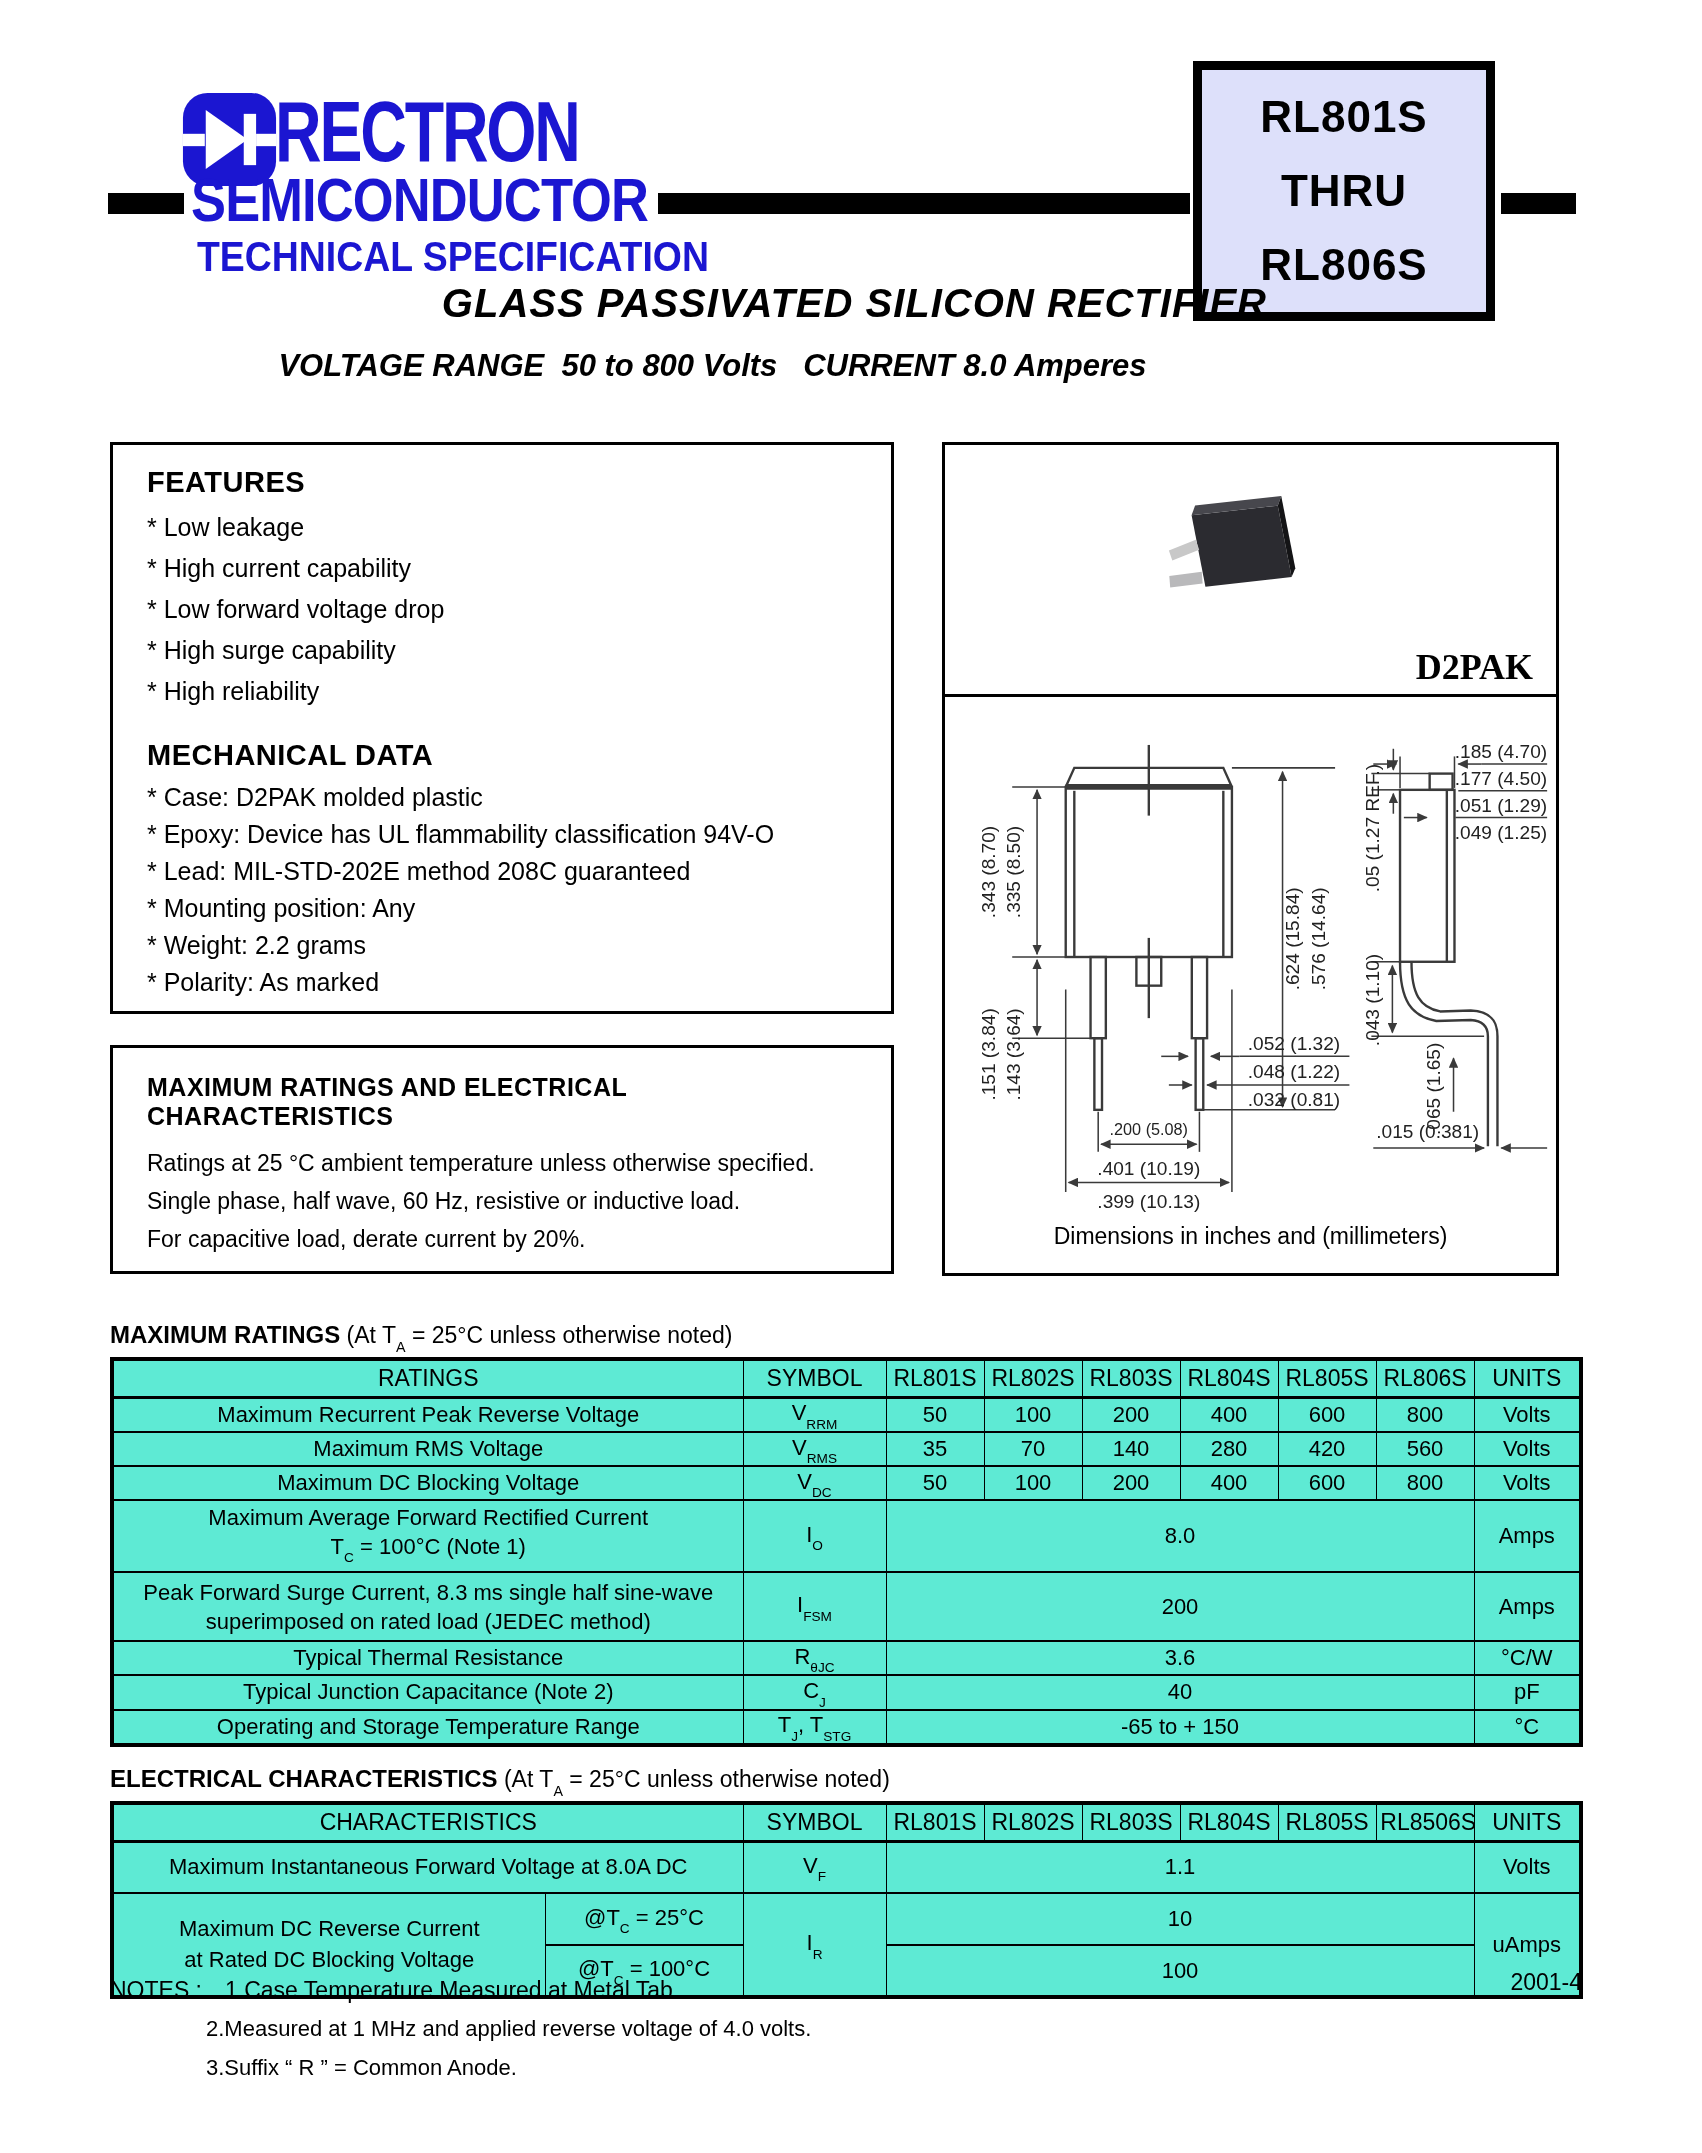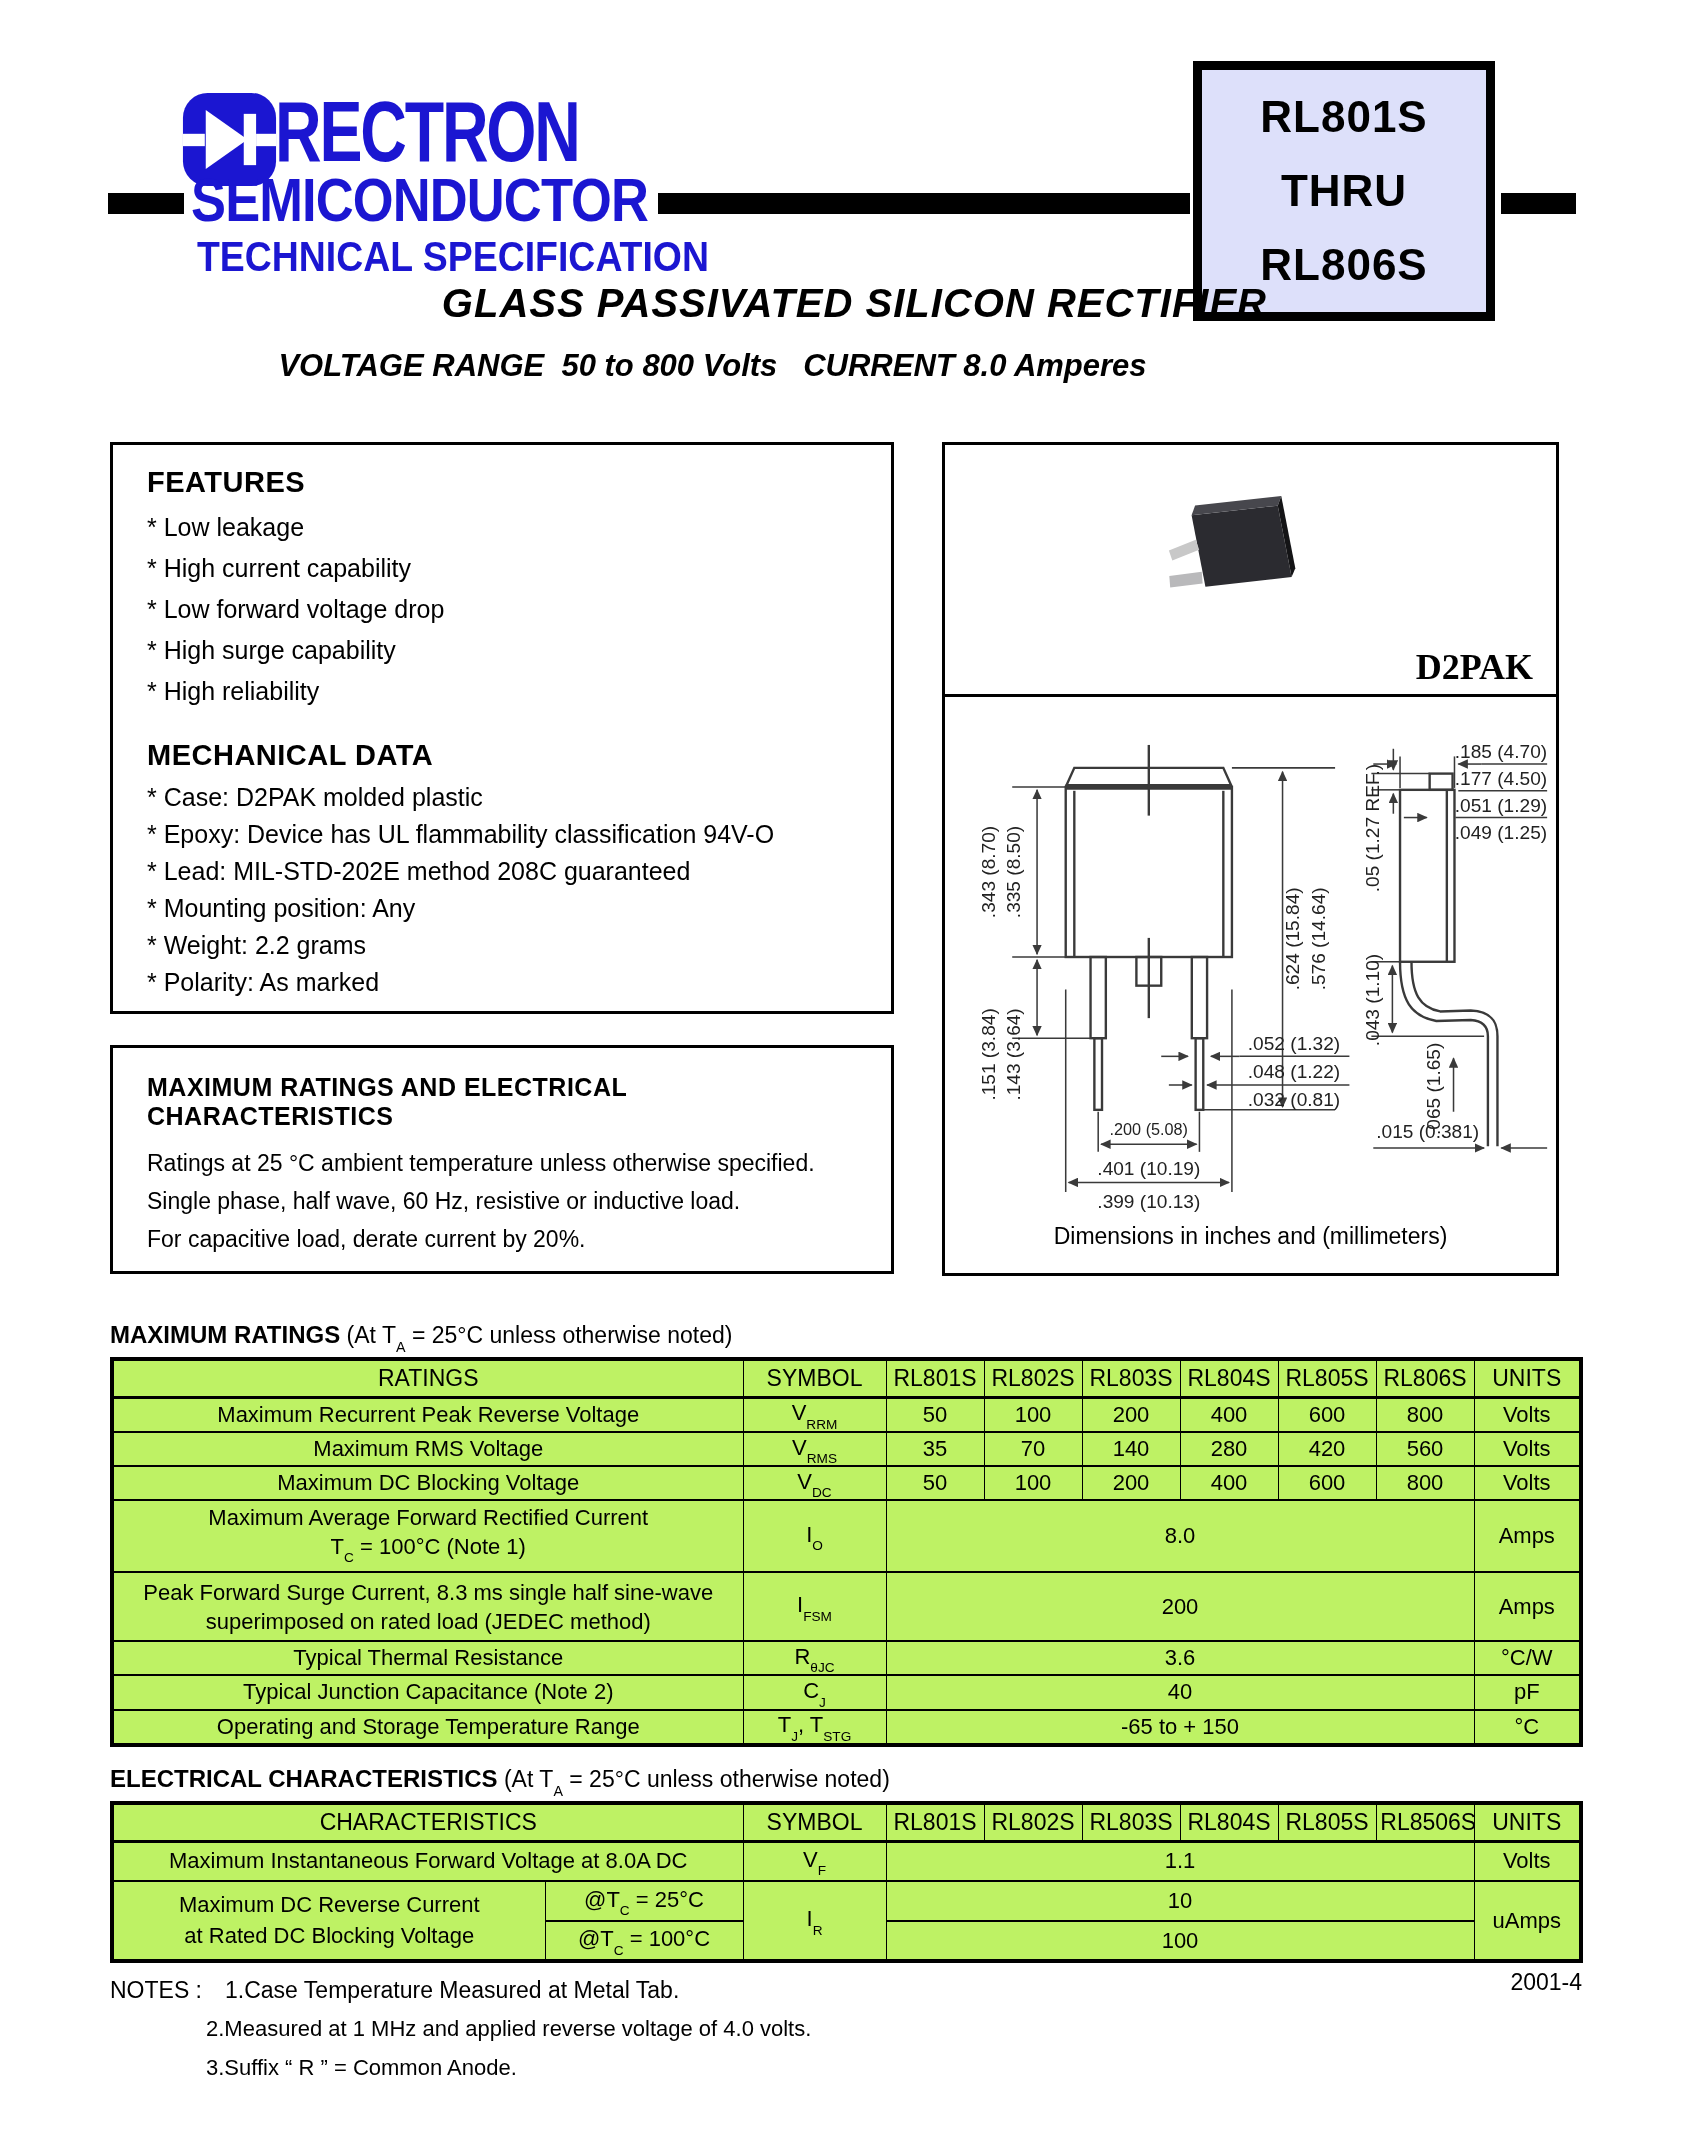--- a/index.html
+++ b/index.html
@@ -77,39 +77,39 @@
   .pkg-caption { position:absolute; left:0; right:0; bottom:21px; text-align:center; font-size:23px; }
   #dims text { font-family:"Liberation Sans","DejaVu Sans",sans-serif; font-size:20px; fill:#222; }
   #dims text.sm { font-size:17px; }
 
   
   .tbl-label { font-size:23px; }
   .tbl-label b { font-size:24px; }
   .tbl-label sub, td sub, .tbl-label .subsc { font-size:0.62em; position:relative; top:0.22em; }
   table.spec {
     position:absolute; border-collapse:collapse; table-layout:fixed;
-    border:4.8px solid #000; background:#bef264;
+    border:4.8px solid #000; background:#5eead4;
   }
   table.spec th, table.spec td {
     border:1.9px solid #000; font-size:22px; font-weight:normal;
     text-align:center; vertical-align:middle; padding:1.9px 3.8px;
   }
   table.spec tr.head { border-bottom:3.8px solid #000; }
   table.spec tr.head th { font-size:23px; height:38px; }
   table.spec tr { border-top:2.9px solid #000; border-bottom:2.9px solid #000; }
   td.name { text-align:left; padding-left:15.3px; }
   tr.r1 { height:34px; }
   tr.r2l { height:59px; }
   tr.r3l { height:69px; }
   .two-line div { line-height:29px; }
   #t1 { left:110px; top:1357px; width:1472px; }
   #t2 { left:110px; top:1801px; width:1472px; }
   #t1-label { left:110px; top:1321px; }
   #t2-label { left:110px; top:1765px; }
-  tr.e1 { height:40px; }
+  tr.e1 { height:52px; }
   .ir-name { display:flex; flex-direction:column; justify-content:space-between; height:65px; padding:3.8px 0; }
 
   
   .notes { left:110px; top:1971px; font-size:23px; }
   .notes .note-first { line-height:38px; }
   .notes .note-label { margin-right:23px; }
   .note-ind { margin-left:96px; font-size:22px; line-height:39px; }
   .docnum { left:1453px; top:1969px; width:129px; text-align:right; font-size:23px; }
 </style>
 </head>

